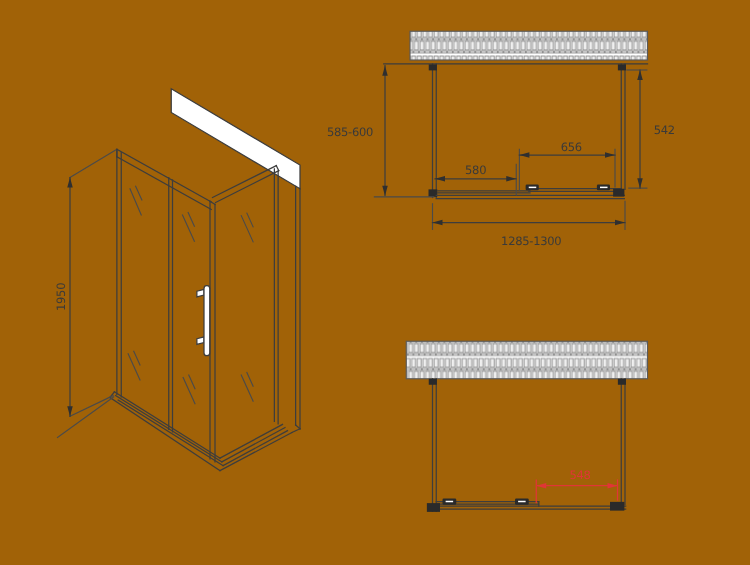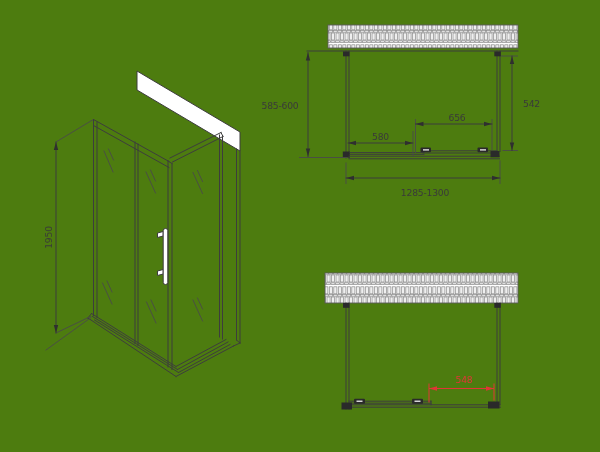--- a/index.html
+++ b/index.html
@@ -1,16 +1,16 @@
 <!DOCTYPE html>
 <html><head>
 <meta charset="utf-8">
 <style>
   html,body{margin:0;padding:0;background:#ffffff;}
-  .page{position:relative;width:600px;height:452px;background:#4d7c0f;overflow:hidden;
+  .page{position:relative;width:600px;height:452px;background:#a16207;overflow:hidden;
         font-family:"DejaVu Sans", sans-serif;}
   svg{display:block;}
   .ln{stroke:#3d3d3d;stroke-width:1;fill:none;stroke-linecap:square;}
   .lt{stroke:#4a4a4a;stroke-width:0.9;fill:none;stroke-linecap:square;}
   .wht{fill:#ffffff;stroke:#3d3d3d;stroke-width:1;}
   .blk{fill:#2a2a2a;stroke:none;}
   .slit{fill:#ffffff;stroke:none;}
   .arr{fill:#2f2f2f;stroke:none;}
   .lbl{font-family:"DejaVu Sans", sans-serif;font-size:9.2px;fill:#3a3a3a;letter-spacing:-0.2px;}
   .bandframe{fill:none;stroke:#5a5a5a;stroke-width:0.9;}

